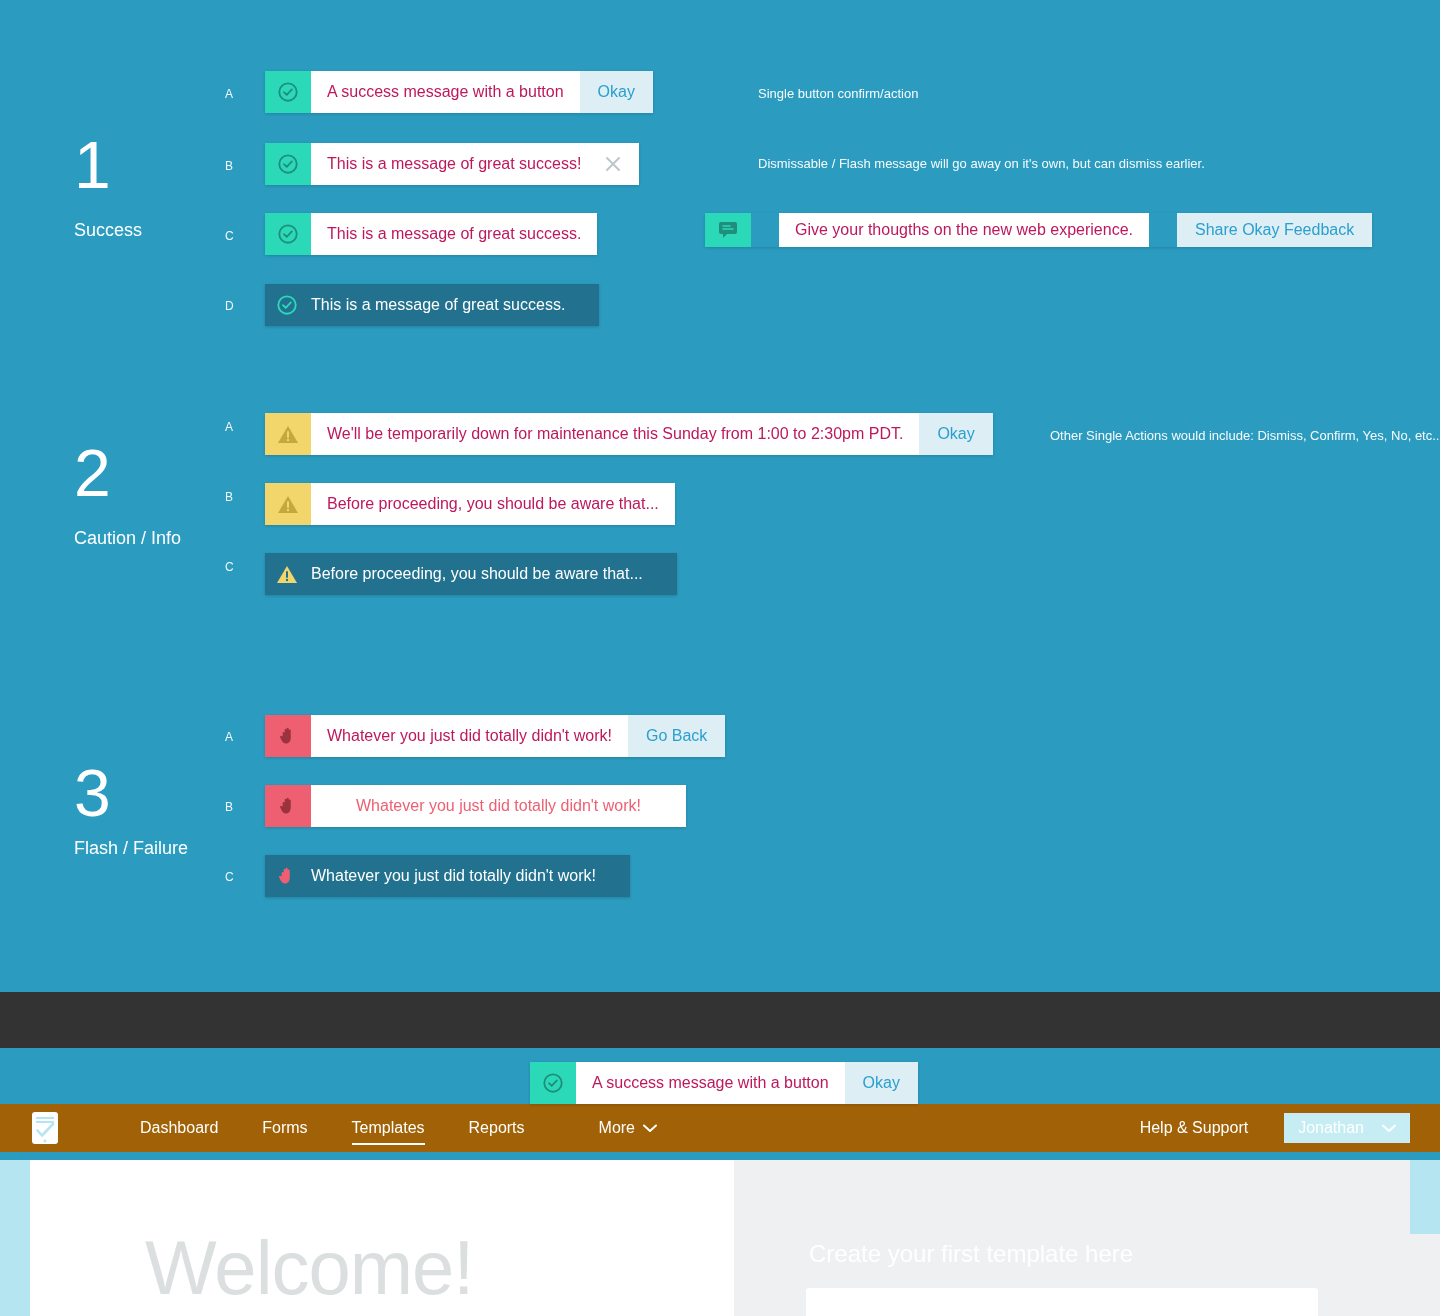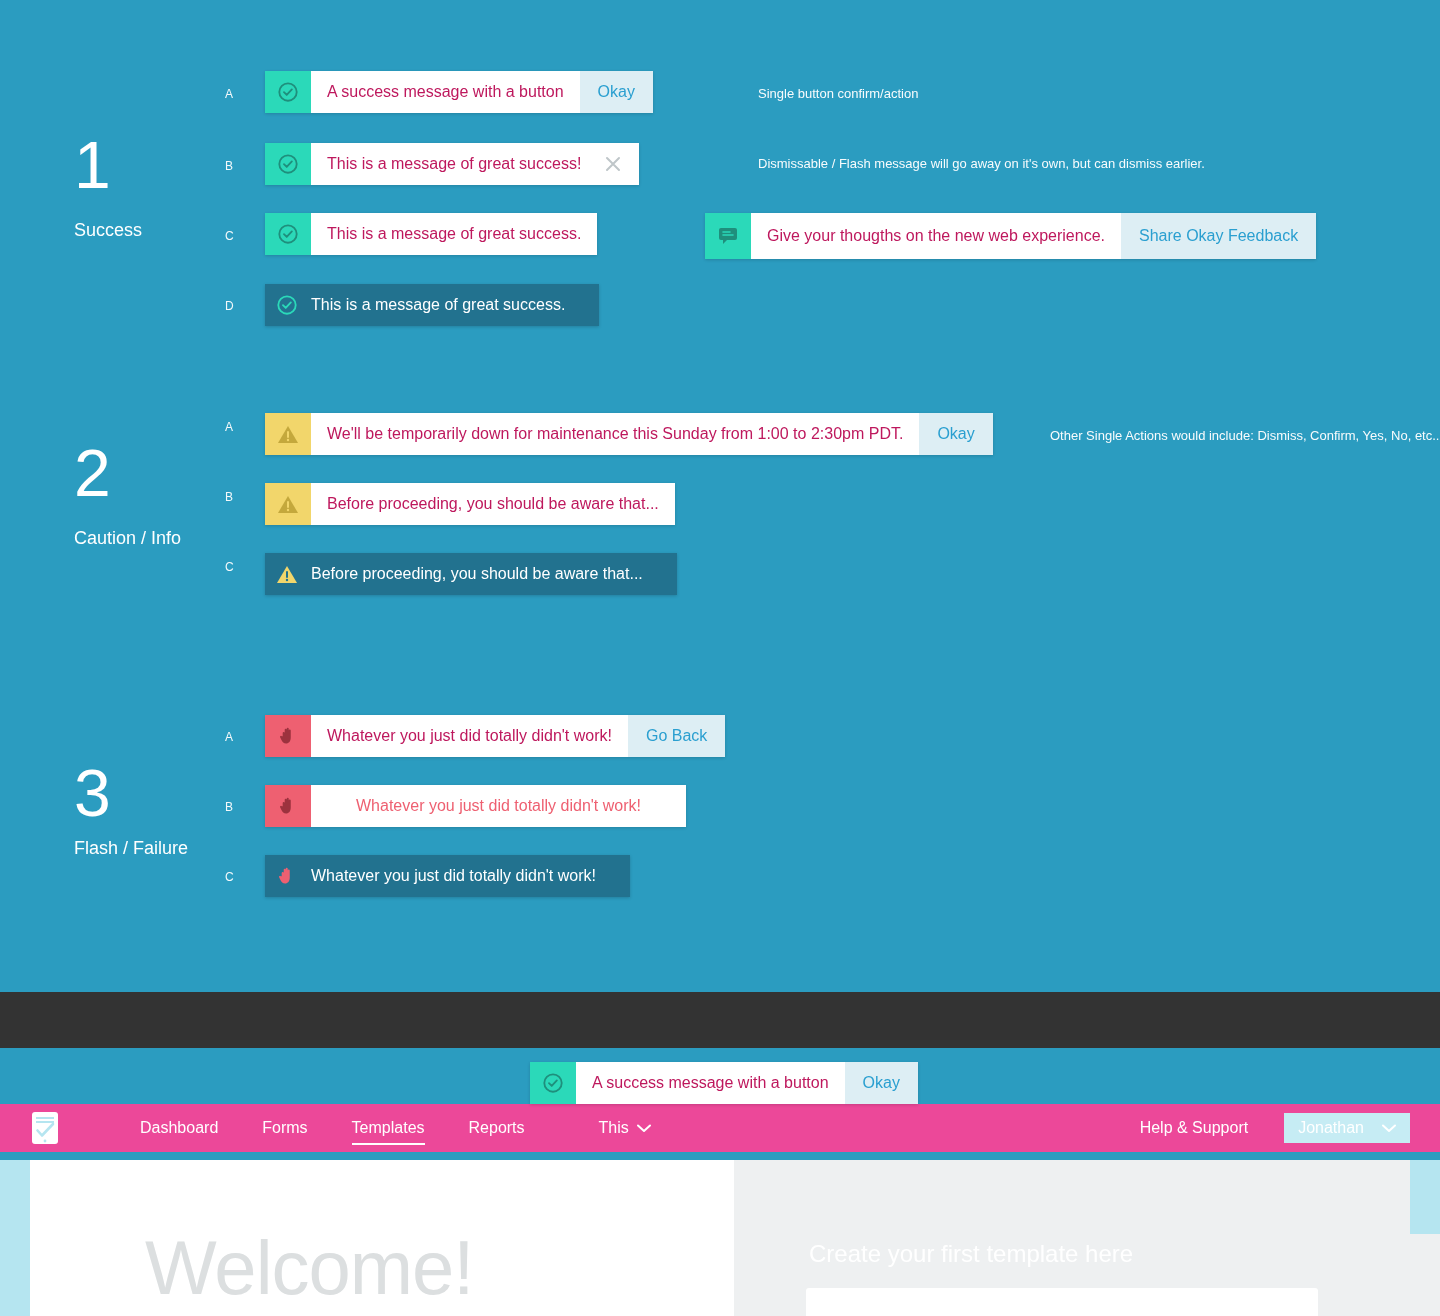--- a/index.html
+++ b/index.html
@@ -141,21 +141,21 @@
   }
   .floating-alert {
     position: absolute;
     left: 530px; top: 14px;
     z-index: 5;
   }
   .navbar {
     position: absolute;
     left: 0; top: 56px;
     width: 1440px; height: 48px;
-    background: #ec4899;
+    background: #a16207;
     display: flex;
     align-items: center;
   }
   .nav-logo {
     width: 30px; height: 34px;
     margin-left: 30px;
     display: flex; align-items: center; justify-content: center;
   }
   .nav-links { display: flex; align-items: center; margin-left: 58px; gap: 0; }
   .nav-link {
@@ -293,21 +293,21 @@
     <div class="alert" style="left:265px;top:213px;height:42px;">
       <div class="icon-cell ic-success">
         <svg width="22" height="22" viewBox="0 0 24 24">
             <circle cx="12" cy="12" r="9.5" fill="none" stroke="#1f8f7c" stroke-width="2"></circle>
             <path d="M7.6 12.2l3 3 5.6-6" fill="none" stroke="#1f8f7c" stroke-width="2" stroke-linecap="round" stroke-linejoin="round"></path>
           </svg>
       </div>
       <div class="msg">This is a message of great success.</div>
     </div>
 
-    <div class="alert" style="left:705px;top:213px;height:46px;">
+    <div class="alert" style="left:705px;top:213px;height:34px;gap:28px;">
       <div class="icon-cell ic-feedback">
         <svg width="24" height="22" viewBox="0 0 24 22">
             <rect x="3" y="3" width="18" height="12" rx="2" fill="#1f8f7c"></rect>
             <path d="M7 15l0 4 4-4z" fill="#1f8f7c"></path>
             <path d="M7 7h7M7 10h10" stroke="#2bd9b9" stroke-width="1.6" stroke-linecap="round"></path>
           </svg>
       </div>
       <div class="msg">Give your thougths on the new web experience.</div>
       <div class="action">Share Okay Feedback</div>
     </div>
@@ -428,21 +428,21 @@
           <path d="M6.5 19.5l4.5 5L22 13" fill="none" stroke="#b5e5f0" stroke-width="2.6" stroke-linecap="round" stroke-linejoin="round"></path>
           <circle cx="14" cy="30" r="1.4" fill="#b5e5f0"></circle>
         </svg>
     </div>
     <div class="nav-links">
       <div class="nav-link">Dashboard</div>
       <div class="nav-link">Forms</div>
       <div class="nav-link active">Templates</div>
       <div class="nav-link">Reports</div>
       <div class="nav-more">
-        <span>This</span>
+        <span>More</span>
         <span>
           <svg width="14" height="9" viewBox="0 0 14 9">
               <path d="M1 1.5L7 7l6-5.5" fill="none" stroke="#ffffff" stroke-width="2" stroke-linecap="round" stroke-linejoin="round"></path>
             </svg>
         </span>
       </div>
     </div>
     <div class="nav-right">
       <div class="nav-help">Help &amp; Support</div>
       <div class="nav-user">

